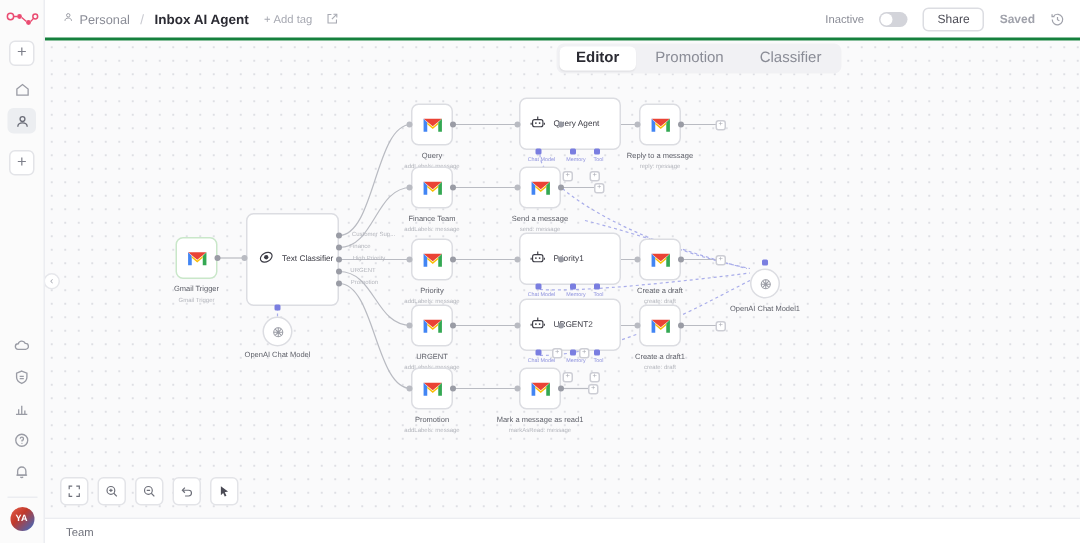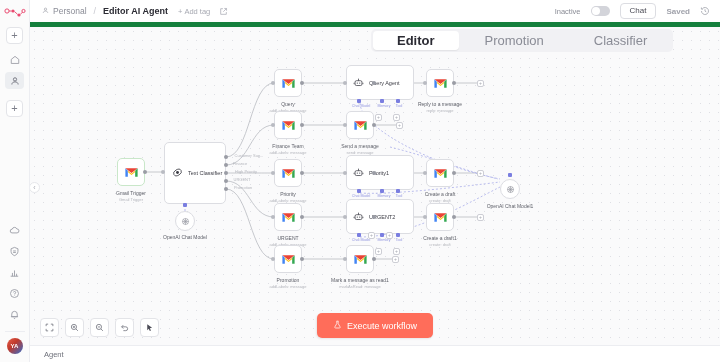--- a/index.html
+++ b/index.html
@@ -37,21 +37,21 @@
     background: linear-gradient(135deg,#e8604c 0%, #c0392b 40%, #2f6fd0 100%);
     color: #fff; font-size: 6px; display: flex; align-items: center; justify-content: center;
     margin-bottom: 8px; font-weight: bold; letter-spacing: .2px; cursor: pointer;
   }
 
   
   .right { flex: 1 1 auto; position: relative; height: 362px; }
 
   
   .header {
-    height: 27px; background: #fff; border-bottom: 5px solid #15803d;
+    height: 27px; background: #fff; border-bottom: 2px solid #15803d;
     display: flex; align-items: center; padding: 0 10px 0 12px; position: relative; z-index: 5;
   }
   .crumb { display: flex; align-items: center; gap: 4px; font-size: 8.5px; color: #8a8c96; }
   .crumb .person { font-size: 8px; color: #9a9ca5; }
   .crumb-sep { color: #c9cad1; margin: 0 3px; font-size: 9px; }
   .crumb-title { font-size: 9px; color: #2b2b33; font-weight: bold; }
   .addtag { font-size: 7.5px; color: #a7a9b2; margin-left: 10px; cursor: pointer; }
   .hdr-ic { margin-left: 9px; color: #a7a9b2; display:flex; align-items:center; cursor: pointer; }
   .hdr-right { margin-left: auto; display: flex; align-items: center; gap: 10px; }
   .inactive-lbl { font-size: 7.5px; color: #8a8c96; }
@@ -82,21 +82,21 @@
     border: 1px solid #e6e7eb; border-radius: 50%; background: #fff;
     display: flex; align-items: center; justify-content: center;
     font-size: 7px; color: #a7a9b2; z-index: 4; cursor: pointer;
   }
 
   
   .tabs {
     position: absolute; left: 341px; top: 2px; display: flex; gap: 2px;
     background: #f1f1f4; border-radius: 5px; padding: 2px; z-index: 4;
   }
-  .tab { font-size: 13px; color: #8a8c96; padding: 3px 24px; border-radius: 4px; cursor: pointer; line-height: 1; }
+  .tab { font-size: 10px; color: #8a8c96; padding: 3px 11px; border-radius: 4px; cursor: pointer; line-height: 1; }
   .tab.active { background: #fff; color: #2b2b33; font-weight: bold; box-shadow: 0 1px 1px rgba(0,0,0,.06); }
 
   
   .nodes { position: absolute; inset: 0; z-index: 3; }
   .node {
     position: absolute; background: #fff; border: 1px solid #dcdde2; border-radius: 5px;
     display: flex; align-items: center; justify-content: center; cursor: pointer;
   }
   .node.sq { width: 28px; height: 28px; }
   .node.wide { width: 68px; height: 35px; justify-content: flex-start; padding-left: 6px; gap: 5px; }
@@ -230,37 +230,37 @@
     <div class="header">
       <div class="crumb">
         <span class="person">
           <svg width="7" height="7" viewBox="0 0 16 16" fill="none" stroke="currentColor" stroke-width="1.5">
             <circle cx="8" cy="5" r="2.6"></circle>
               <path d="M3 13.4c0-2.7 2.2-4.2 5-4.2s5 1.5 5 4.2"></path>
           </svg>
         </span>
         <span>Personal</span>
         <span class="crumb-sep">/</span>
-        <span class="crumb-title">Editor AI Agent</span>
+        <span class="crumb-title">Inbox AI Agent</span>
       </div>
       <div class="addtag">
         <span>+&nbsp;</span><span>Add tag</span>
       </div>
       <div class="hdr-ic">
         <svg width="9" height="9" viewBox="0 0 16 16" fill="none" stroke="currentColor" stroke-width="1.3">
           <path d="M13 9v4H3V3h4"></path>
             <path d="M9.4 2.6H13.4V6.6"></path>
             <path d="M13.2 2.8 L7.6 8.4"></path>
         </svg>
       </div>
 
       <div class="hdr-right">
         <span class="inactive-lbl">Inactive</span>
         <div class="toggle"></div>
-        <button class="share-btn">Chat</button>
+        <button class="share-btn">Share</button>
         <span class="saved-lbl">Saved</span>
         <span class="hist-ic">
           <svg width="10" height="10" viewBox="0 0 16 16" fill="none" stroke="currentColor" stroke-width="1.3">
             <path d="M2.4 8a5.6 5.6 0 1 0 1.7-4"></path>
               <path d="M2.2 2.4v2.6h2.6"></path>
               <path d="M8 5.2V8.2l2 1.2"></path>
           </svg>
         </span>
       </div>
     </div>
@@ -630,27 +630,19 @@
               <path d="M5.8 3.8 2.8 6.8l3 3"></path>
           </svg>
         </div>
         <div class="tb-btn">
           <svg width="9" height="9" viewBox="0 0 16 16" fill="#4b4b55">
             <path d="M4 2 L12.5 8.4 L8.6 9.2 L10.6 13.2 L8.6 14.2 L6.7 10.2 L4 12.8Z"></path>
           </svg>
         </div>
       </div>
 
-      <button class="exec-btn">
-        <span>
-          <svg width="9" height="9" viewBox="0 0 16 16" fill="none" stroke="#fff" stroke-width="1.3">
-            <path d="M6.4 2h3.2M6.8 2v4.2L3.4 12.2a1.3 1.3 0 0 0 1.1 2h7a1.3 1.3 0 0 0 1.1-2L9.2 6.2V2"></path>
-          </svg>
-        </span>
-        <span>Execute workflow</span>
-      </button>
     </div>
 
     <div class="footer">
-      <span class="footer-lbl">Agent</span>
+      <span class="footer-lbl">Team</span>
     </div>
   </div>
 </div>
 
 </body></html>

